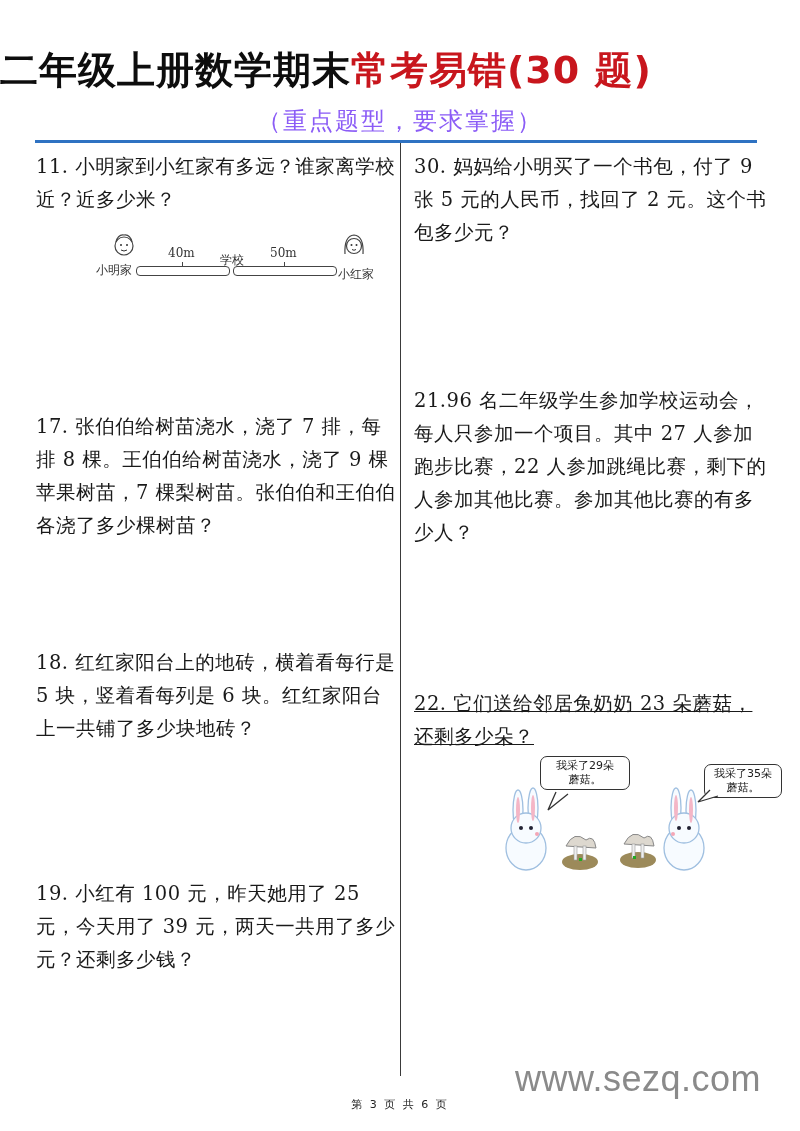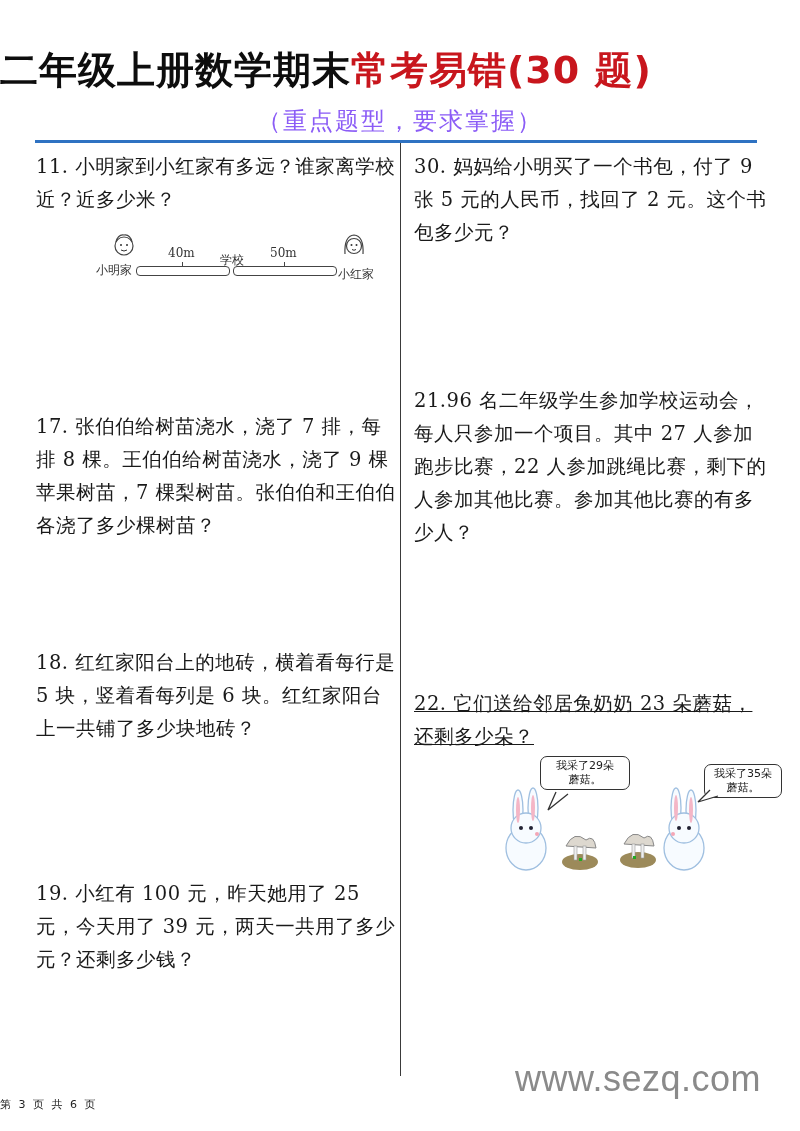--- a/index.html
+++ b/index.html
@@ -46,21 +46,21 @@
   .face { position: absolute; }
 
   
   .scene { position: absolute; left: 478px; top: 750px; width: 300px; height: 130px; }
   .bubble {
     position: absolute; border: 1.5px solid #333; border-radius: 7px; background: #fff;
     font-family: "DejaVu Sans", sans-serif; font-size: 11px; line-height: 14px;
     text-align: center; padding: 2px 4px;
   }
   .footer {
-    position: absolute; left: 0; top: 1097px; width: 800px; text-align: left;
+    position: absolute; left: 0; top: 1097px; width: 800px; text-align: center;
     font-family: "DejaVu Sans", sans-serif; font-size: 11px; color: #222; letter-spacing: 2px;
   }
   .watermark {
     position: absolute; left: 502px; top: 1058px;
     font-family: "Liberation Sans", "DejaVu Sans", sans-serif;
     font-size: 36px; color: #8a8a8a; letter-spacing: 0.5px; margin-left: 13px;
   }
 </style>
 </head>
 <body>

